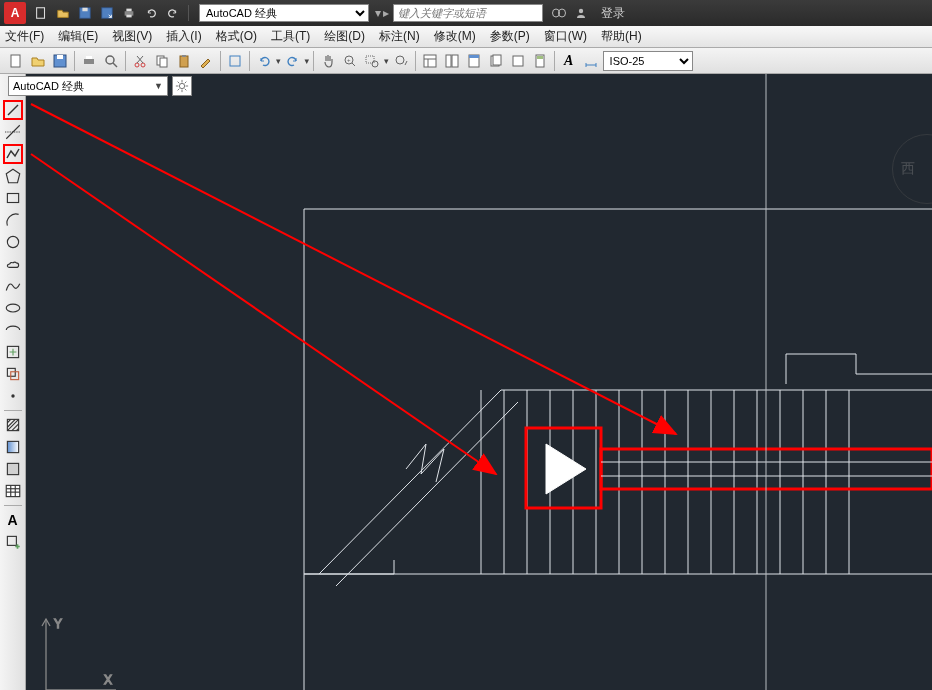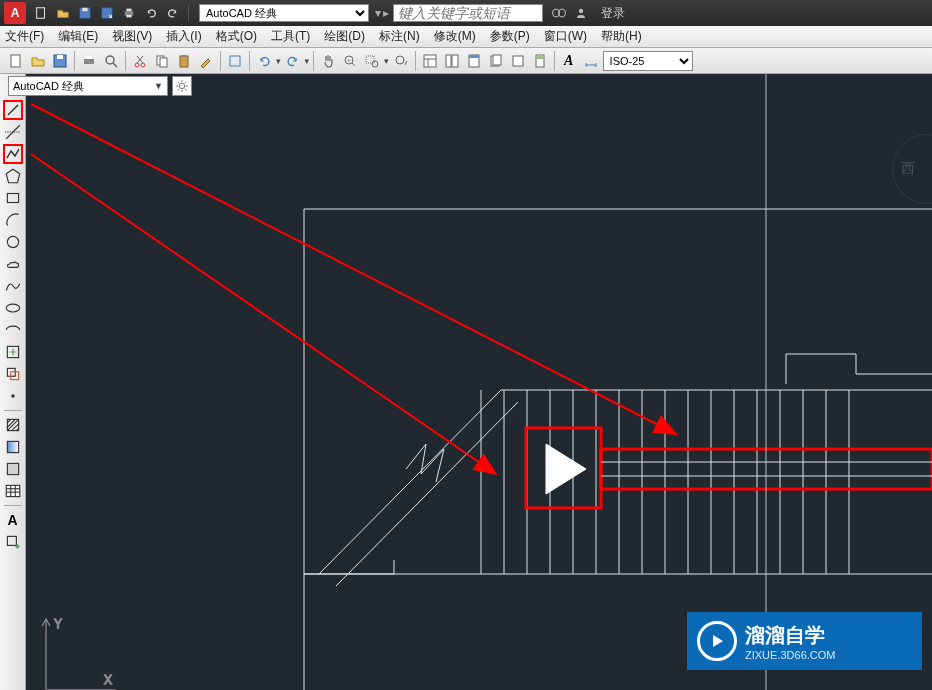--- a/index.html
+++ b/index.html
@@ -6,21 +6,21 @@
   body { width: 932px; height: 690px; background: #e8e8e8; font-family: "Microsoft YaHei", Arial, sans-serif; font-size: 12px; overflow: hidden; position: relative; }
   
   .titlebar { height: 26px; background: linear-gradient(#3b3b3b, #2a2a2a); display: flex; align-items: center; padding: 0 4px; color: #ccc; }
   .app-logo { width: 22px; height: 22px; background: #d82c2c; display: flex; align-items: center; justify-content: center; color: #fff; font-weight: bold; border-radius: 2px; margin-right: 6px; }
   .qat { display: flex; gap: 4px; align-items: center; }
   .qat-btn { width: 18px; height: 18px; display: flex; align-items: center; justify-content: center; cursor: pointer; color: #ddd; }
   .qat-btn svg { width: 14px; height: 14px; }
   .qat-sep { width: 1px; height: 16px; background: #555; margin: 0 2px; }
   .ws-select { background: #fff; border: 1px solid #888; font-size: 11px; height: 18px; padding: 0 2px; margin-left: 4px; }
   .title-center { flex: 1; text-align: center; color: #fff; }
-  .title-search { background: #fff; border: 1px solid #888; width: 150px; height: 18px; font-size: 14px; padding: 0 4px; font-style: italic; color: #888; }
+  .title-search { background: #fff; border: 1px solid #888; width: 150px; height: 18px; font-size: 11px; padding: 0 4px; font-style: italic; color: #888; }
   .title-right { display: flex; gap: 8px; align-items: center; margin-left: 8px; }
   .title-right-btn { color: #ccc; cursor: pointer; display: flex; align-items: center; gap: 14px; }
   
   .menubar { height: 22px; background: linear-gradient(#f8f8f8, #e4e4e4); border-bottom: 1px solid #aaa; display: flex; align-items: center; padding: 0 5px; gap: 14px; font-size: 12px; }
   .menu-item { cursor: pointer; color: #222; }
   
   .toolbar1, .toolbar2 { height: 26px; background: linear-gradient(#f4f4f4, #e0e0e0); border-bottom: 1px solid #aaa; display: flex; align-items: center; padding: 0 6px; gap: 2px; }
   .tb-btn { width: 20px; height: 20px; display: flex; align-items: center; justify-content: center; cursor: pointer; border: 1px solid transparent; }
   .tb-btn svg { width: 16px; height: 16px; }
   .tb-sep { width: 1px; height: 20px; background: #aaa; margin: 0 2px; }
@@ -582,25 +582,14 @@
         <line x1="575" y1="402" x2="906" y2="402"></line>
       </g>
 
       <polygon points="560,395 520,370 520,420" fill="#fff" stroke="#fff"></polygon>
 
       <g stroke="#b8bcc0" stroke-width="1">
         <line x1="740" y1="0" x2="740" y2="616"></line>
       </g>
     </svg>
 
-    <div class="watermark">
-      <div class="play">
-          <svg width="18" height="18" viewBox="0 0 18 18">
-            <polygon points="5,3 15,9 5,15" fill="#fff"></polygon>
-          </svg>
-        </div>
-      <div class="txt">
-        <span class="big">溜溜自学</span>
-        <span class="small">ZIXUE.3D66.COM</span>
-      </div>
-    </div>
   </div>
 </div>
 
 </body></html>

